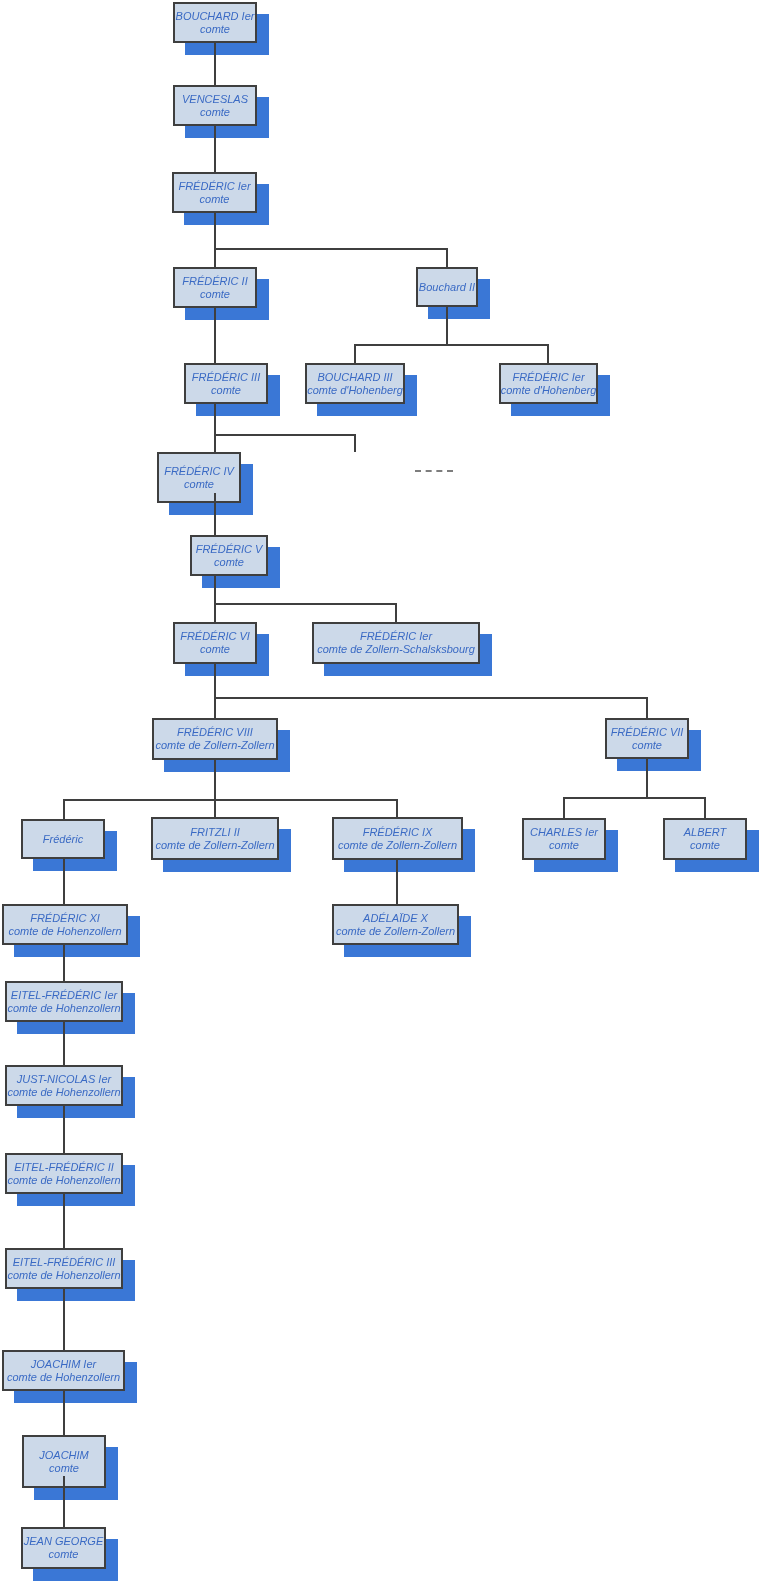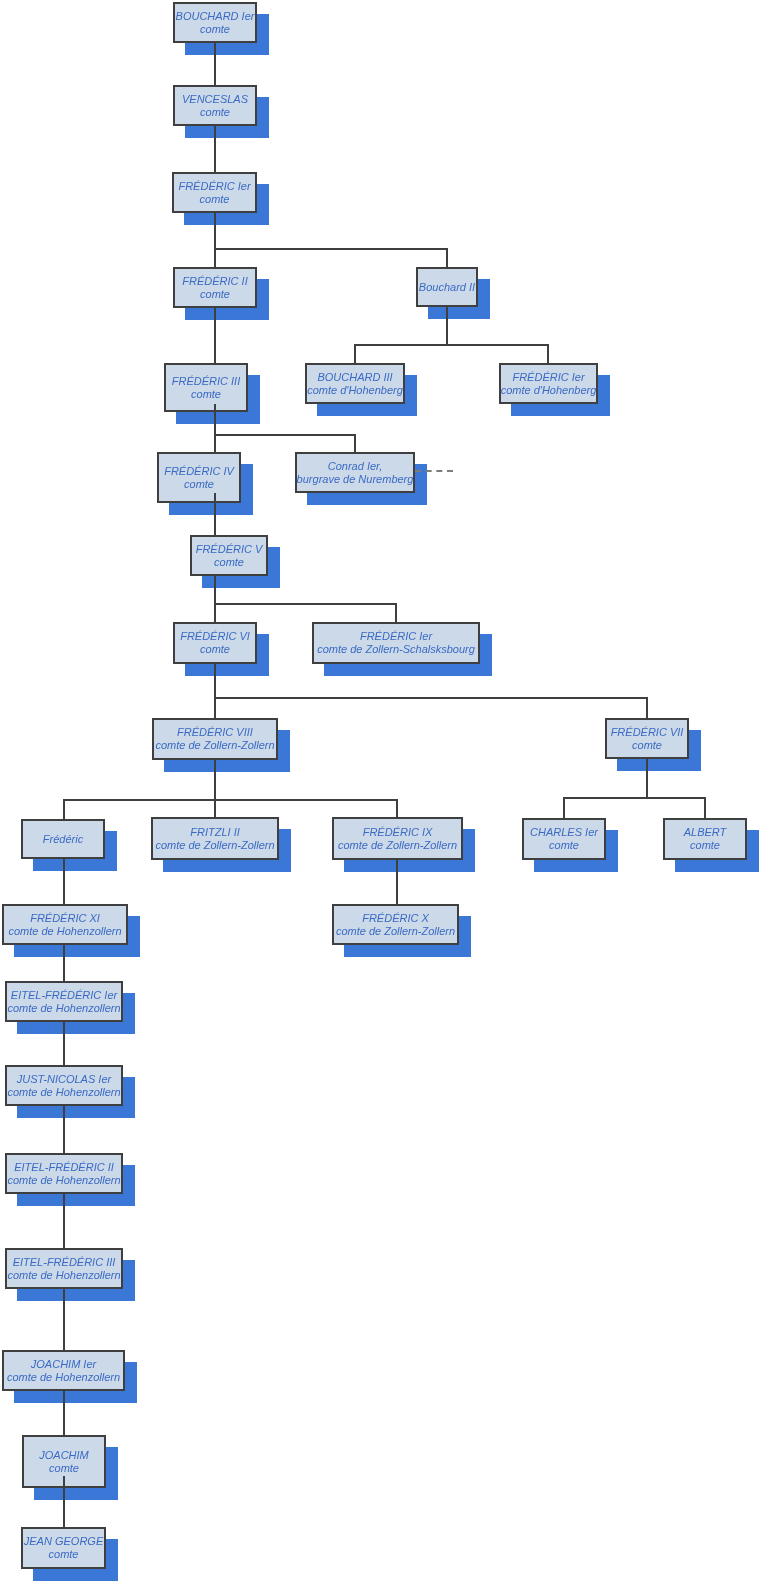--- a/index.html
+++ b/index.html
@@ -93,21 +93,21 @@
         <span class="nname">FRÉDÉRIC II</span>
         <span class="ntitle">comte</span>
       </div>
   </div>
   <div class="node" style="left:416px;top:267px;width:62px;height:40px">
     <div class="nbox">
         <span class="nname">Bouchard II</span>
         <span class="ntitle"></span>
       </div>
   </div>
-  <div class="node" style="left:164px;top:363px;width:84px;height:49px">
+  <div class="node" style="left:184px;top:363px;width:84px;height:41px">
     <div class="nbox">
         <span class="nname">FRÉDÉRIC III</span>
         <span class="ntitle">comte</span>
       </div>
   </div>
   <div class="node" style="left:305px;top:363px;width:100px;height:41px">
     <div class="nbox">
         <span class="nname">BOUCHARD III</span>
         <span class="ntitle">comte d'Hohenberg</span>
       </div>
@@ -117,26 +117,20 @@
         <span class="nname">FRÉDÉRIC Ier</span>
         <span class="ntitle">comte d'Hohenberg</span>
       </div>
   </div>
   <div class="node" style="left:157px;top:452px;width:84px;height:51px">
     <div class="nbox">
         <span class="nname">FRÉDÉRIC IV</span>
         <span class="ntitle">comte</span>
       </div>
   </div>
-  <div class="node" style="left:295px;top:452px;width:120px;height:41px">
-    <div class="nbox">
-        <span class="nname">Conrad Ier,</span>
-        <span class="ntitle">burgrave de Nuremberg</span>
-      </div>
-  </div>
   <div class="node" style="left:190px;top:535px;width:78px;height:41px">
     <div class="nbox">
         <span class="nname">FRÉDÉRIC V</span>
         <span class="ntitle">comte</span>
       </div>
   </div>
   <div class="node" style="left:173px;top:622px;width:84px;height:42px">
     <div class="nbox">
         <span class="nname">FRÉDÉRIC VI</span>
         <span class="ntitle">comte</span>
@@ -191,21 +185,21 @@
       </div>
   </div>
   <div class="node" style="left:2px;top:904px;width:126px;height:41px">
     <div class="nbox">
         <span class="nname">FRÉDÉRIC XI</span>
         <span class="ntitle">comte de Hohenzollern</span>
       </div>
   </div>
   <div class="node" style="left:332px;top:904px;width:127px;height:41px">
     <div class="nbox">
-        <span class="nname">FRÉDÉRIC X</span>
+        <span class="nname">ADÉLAÏDE X</span>
         <span class="ntitle">comte de Zollern-Zollern</span>
       </div>
   </div>
   <div class="node" style="left:5px;top:981px;width:118px;height:41px">
     <div class="nbox">
         <span class="nname">EITEL-FRÉDÉRIC Ier</span>
         <span class="ntitle">comte de Hohenzollern</span>
       </div>
   </div>
   <div class="node" style="left:5px;top:1065px;width:118px;height:41px">

